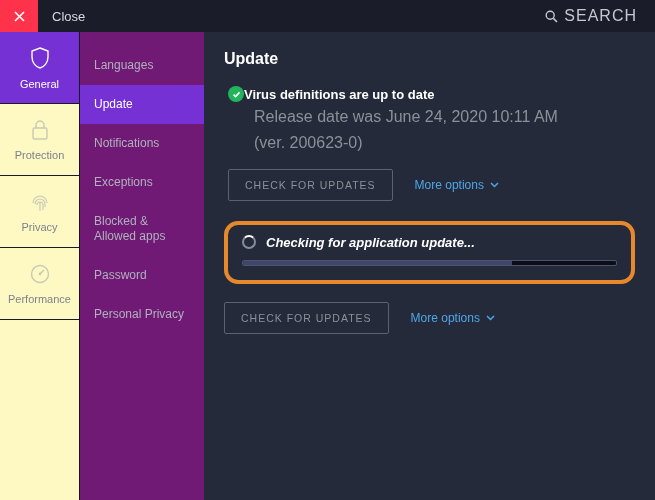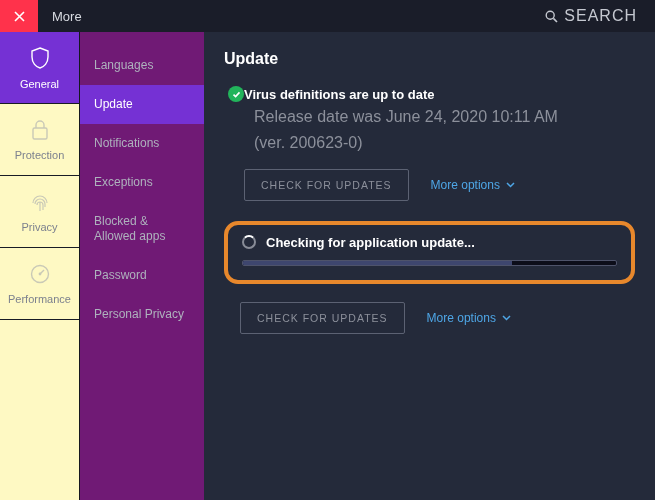--- a/index.html
+++ b/index.html
@@ -129,21 +129,21 @@
     font-size: 16px;
     margin-left: 26px;
     margin-top: 4px;
     line-height: 1.4;
   }
   .action-row {
     display: flex;
     align-items: center;
     gap: 22px;
     margin-top: 14px;
-    margin-left: 16px;
+    margin-left: 0px;
   }
   .btn-outline {
     border: 1px solid #5c6273;
     color: #8c909b;
     background: transparent;
     font-size: 10.5px;
     letter-spacing: 1px;
     padding: 9px 16px;
     border-radius: 2px;
     cursor: default;
@@ -160,20 +160,21 @@
   .highlight-box {
     border: 4px solid #e8882c;
     border-radius: 14px;
     padding: 10px 14px 14px 14px;
     margin-bottom: 18px;
   }
   .checking-row {
     display: flex;
     align-items: center;
     gap: 10px;
+    font-style: italic;
   }
   .spinner {
     width: 14px; height: 14px; border-radius: 50%;
     border: 2px solid #888c97;
     border-top-color: #fff;
   }
   .checking-title {
     color: #fff;
     font-weight: 600;
     font-size: 13px;
@@ -198,21 +199,21 @@
 <body>
 
 <div class="topbar">
   <div class="close-btn">
     <span>
       <svg width="11" height="11" viewBox="0 0 11 11">
           <path d="M1 1 L10 10 M10 1 L1 10" stroke="#fff" stroke-width="1.6"></path>
         </svg>
     </span>
   </div>
-  <div class="close-label">More</div>
+  <div class="close-label">Close</div>
   <div class="search-area">
     <span>
       <svg width="13" height="13" viewBox="0 0 13 13">
           <circle cx="5.2" cy="5.2" r="4" stroke="#c5c8d0" stroke-width="1.4" fill="none"></circle>
           <line x1="8.4" y1="8.4" x2="12" y2="12" stroke="#c5c8d0" stroke-width="1.6"></line>
         </svg>
     </span>
     <span>SEARCH</span>
   </div>
 </div>

